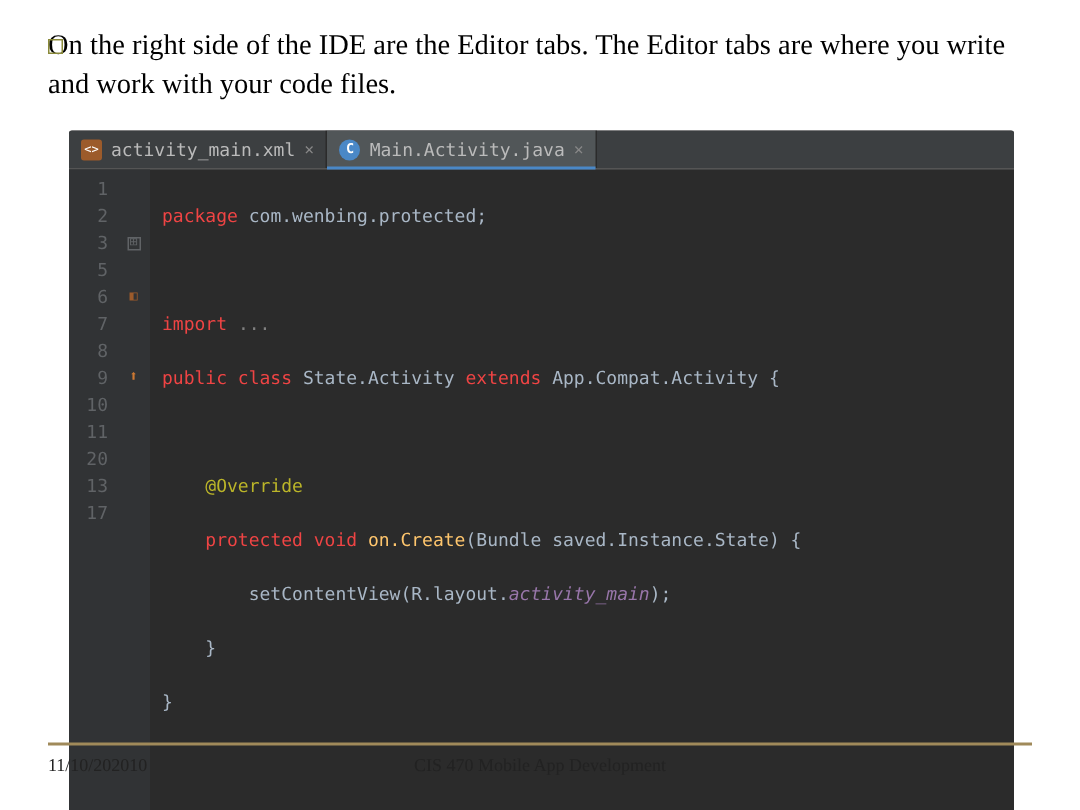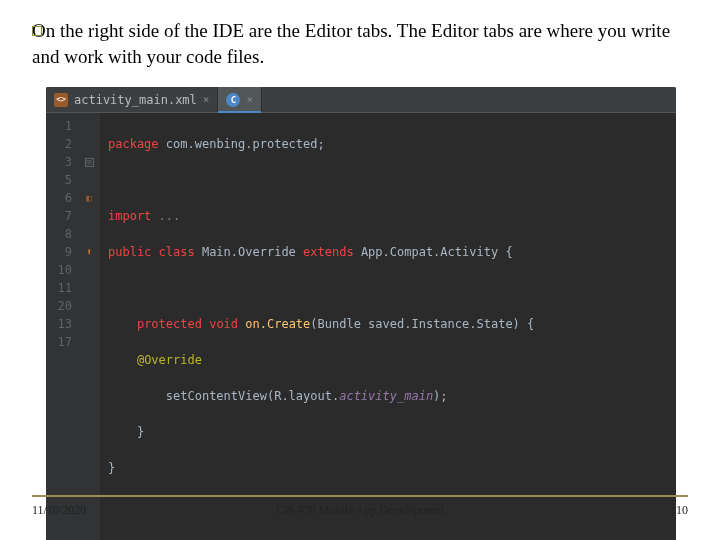--- a/index.html
+++ b/index.html
@@ -123,21 +123,21 @@
   .fold { color: #808080; }
   .field-it { color: #9876aa; font-style: italic; }
   .footer {
     position: absolute;
     left: 32px;
     right: 32px;
     bottom: 22px;
     border-top: 2px solid #a08a5a;
     padding-top: 6px;
     display: flex;
-    justify-content: space-between;
+    justify-content: flex-start;
     font-family: 'Times New Roman', serif;
     font-size: 12px;
     color: #222;
   }
   .footer .center { position: absolute; left: 50%; transform: translateX(-50%); }
   .collapse-box {
     display:inline-block;
     width:9px;height:9px;
     border:1px solid #606366;
     line-height:7px;
@@ -156,20 +156,21 @@
 
   <div class="ide-shot">
     <div class="tabs">
       <div class="tab">
         <span class="file-icon-xml">&lt;&gt;</span>
         <span>activity_main.xml</span>
         <span class="tab-close">×</span>
       </div>
       <div class="tab active">
         <span class="file-icon-java">C</span>
+        <span>Main.Activity.java</span>
         <span class="tab-close">×</span>
       </div>
     </div>
 
     <div class="editor">
       <div class="gutter">
         <div>1</div>
         <div>2</div>
         <div>3</div>
         <div>5</div>
@@ -195,24 +196,24 @@
         <div>&nbsp;</div>
         <div>&nbsp;</div>
         <div>&nbsp;</div>
         <div>&nbsp;</div>
         <div>&nbsp;</div>
       </div>
       <div class="code">
 <div class="code-line"><span class="kw">package</span><span class="pkg"> com.wenbing.protected;</span></div>
 <div class="code-line"></div>
 <div class="code-line"><span class="kw">import</span><span class="fold"> ...</span></div>
-<div class="code-line"><span class="kw">public class </span><span class="cls">Main.Override</span><span class="kw"> extends </span><span class="cls">App.Compat.Activity</span><span class="punct"> {</span></div>
+<div class="code-line"><span class="kw">public class </span><span class="cls">State.Activity</span><span class="kw"> extends </span><span class="cls">App.Compat.Activity</span><span class="punct"> {</span></div>
 <div class="code-line"></div>
+<div class="code-line">    <span class="ann">@Override</span></div>
 <div class="code-line">    <span class="kw">protected void </span><span class="mth">on.Create</span><span class="prm">(Bundle saved.Instance.State) {</span></div>
-<div class="code-line">    <span class="ann">@Override</span></div>
 <div class="code-line">        <span class="prm">setContentView(R.layout.</span><span class="field-it">activity_main</span><span class="prm">);</span></div>
 <div class="code-line">    <span class="punct">}</span></div>
 <div class="code-line"><span class="punct">}</span></div>
 <div class="code-line"></div>
 
       </div>
     </div>
   </div>
 
   <div class="footer">

